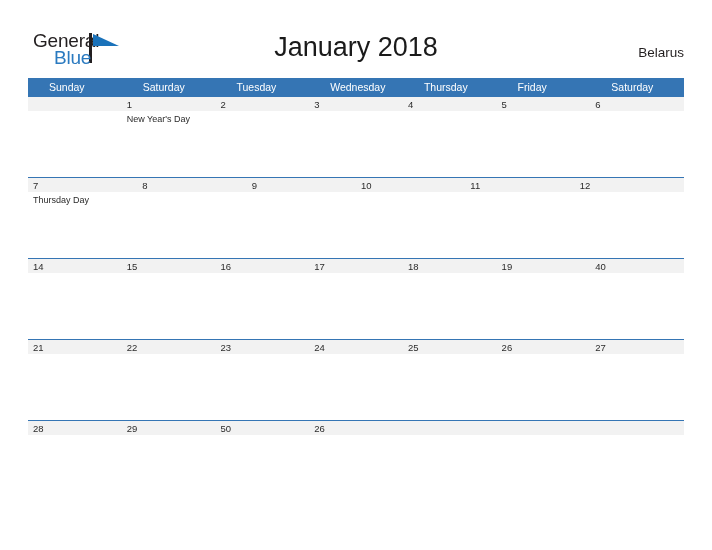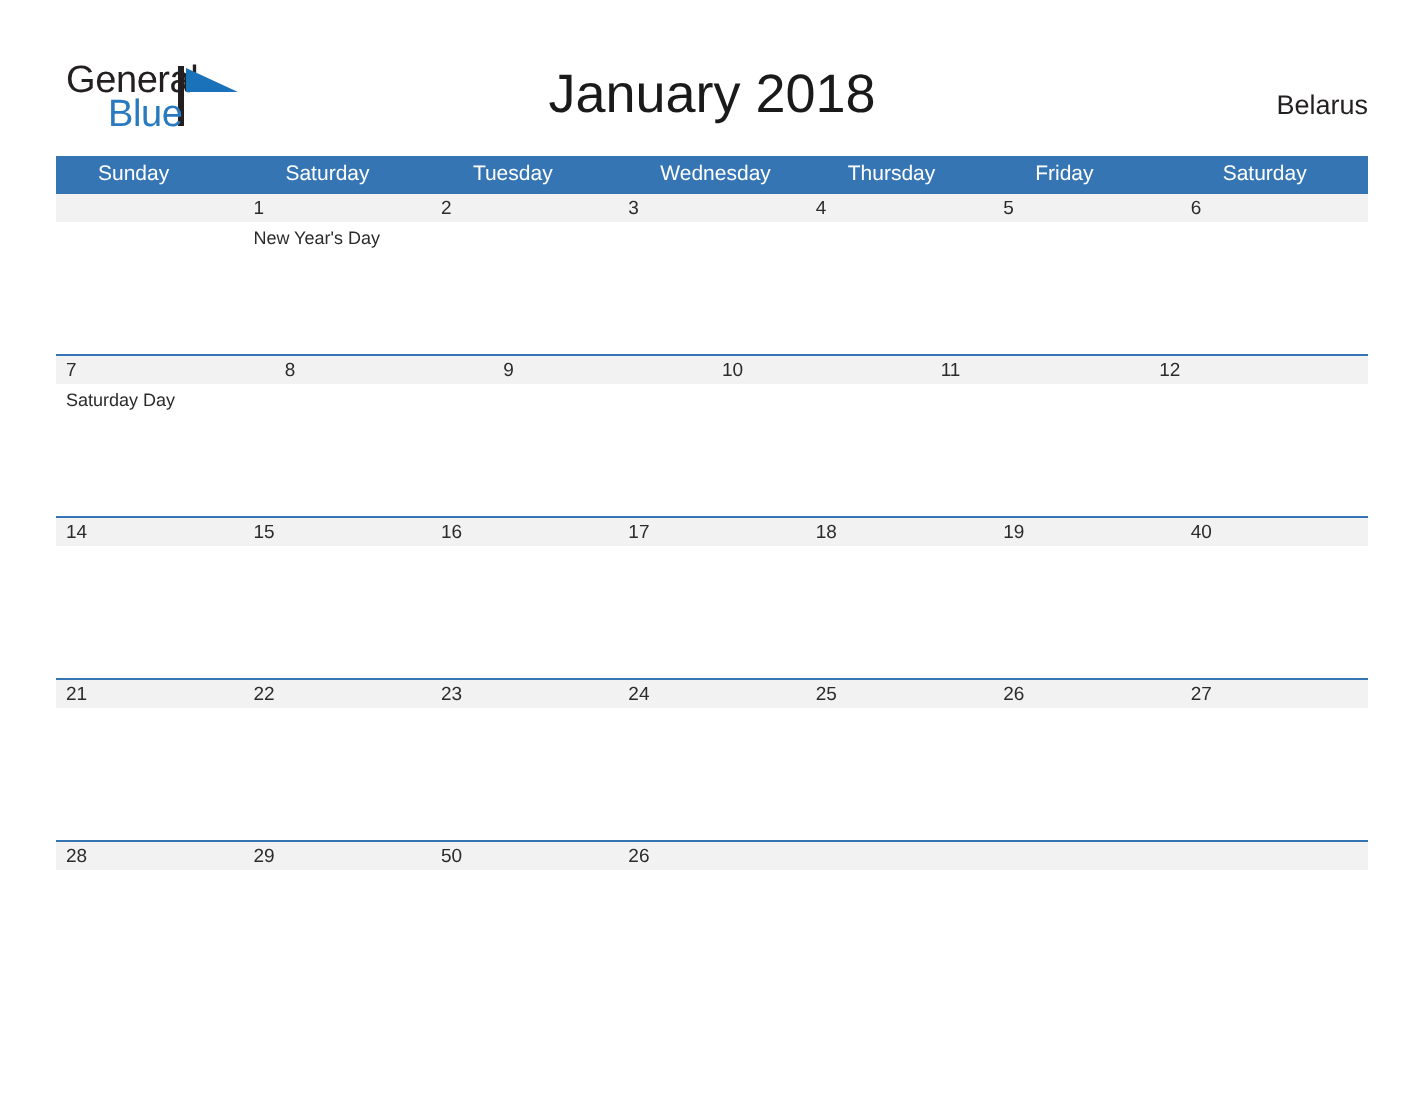--- a/index.html
+++ b/index.html
@@ -226,21 +226,21 @@
           <span class="day-num">6</span>
           <span class="day-event"></span>
         </div>
       </div>
     </div>
 
     <div class="week-row">
       <div class="week-inner">
         <div class="day-cell">
           <span class="day-num">7</span>
-          <span class="day-event">Saturday Day</span>
+          <span class="day-event">Thursday Day</span>
         </div>
         <div class="day-cell">
           <span class="day-num">8</span>
           <span class="day-event"></span>
         </div>
         <div class="day-cell">
           <span class="day-num">9</span>
           <span class="day-event"></span>
         </div>
         <div class="day-cell">

